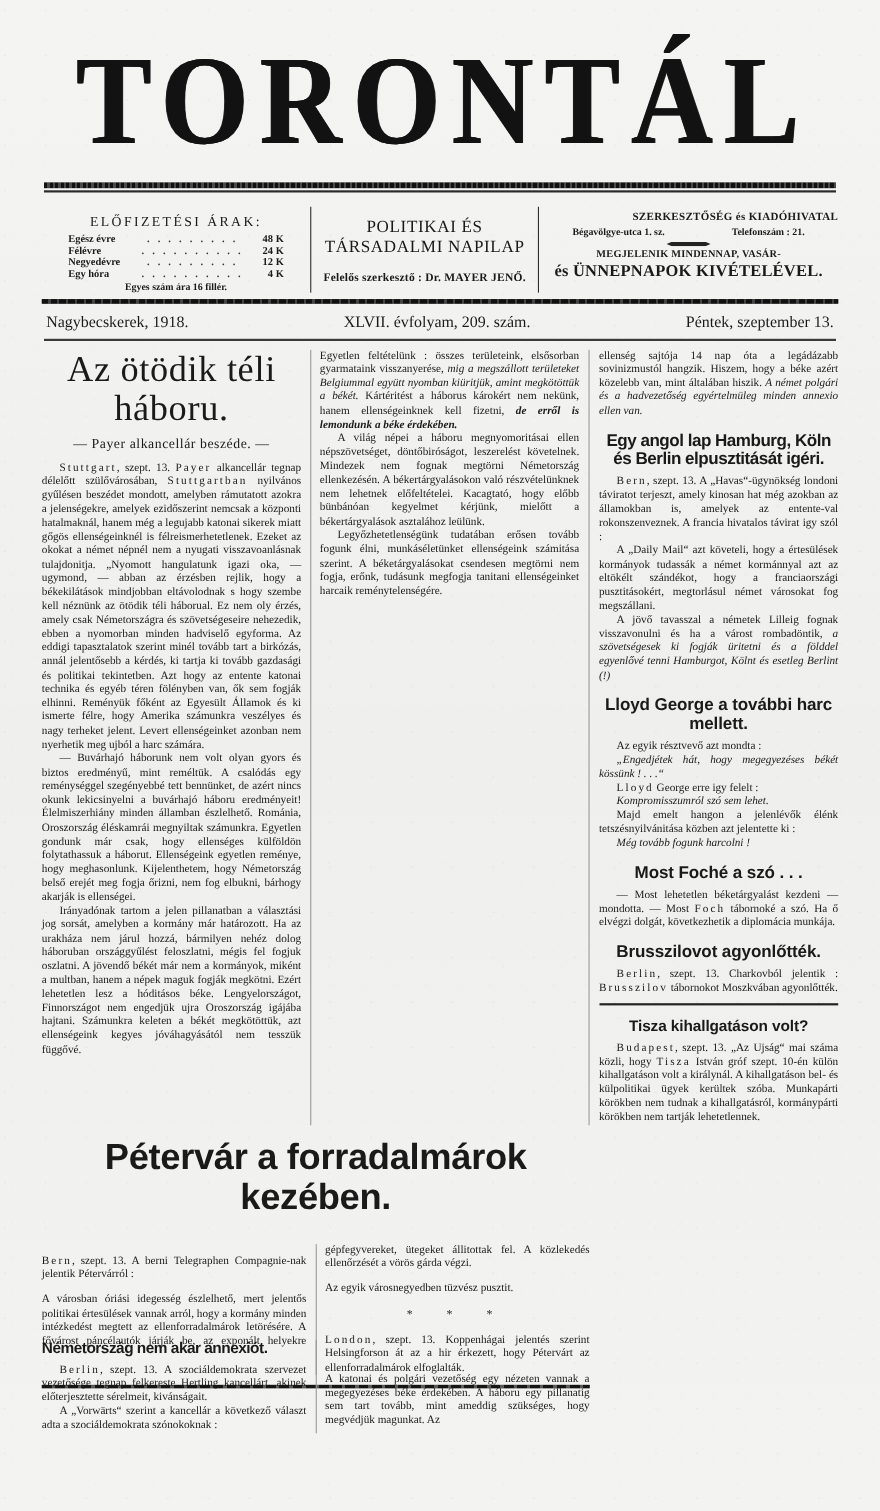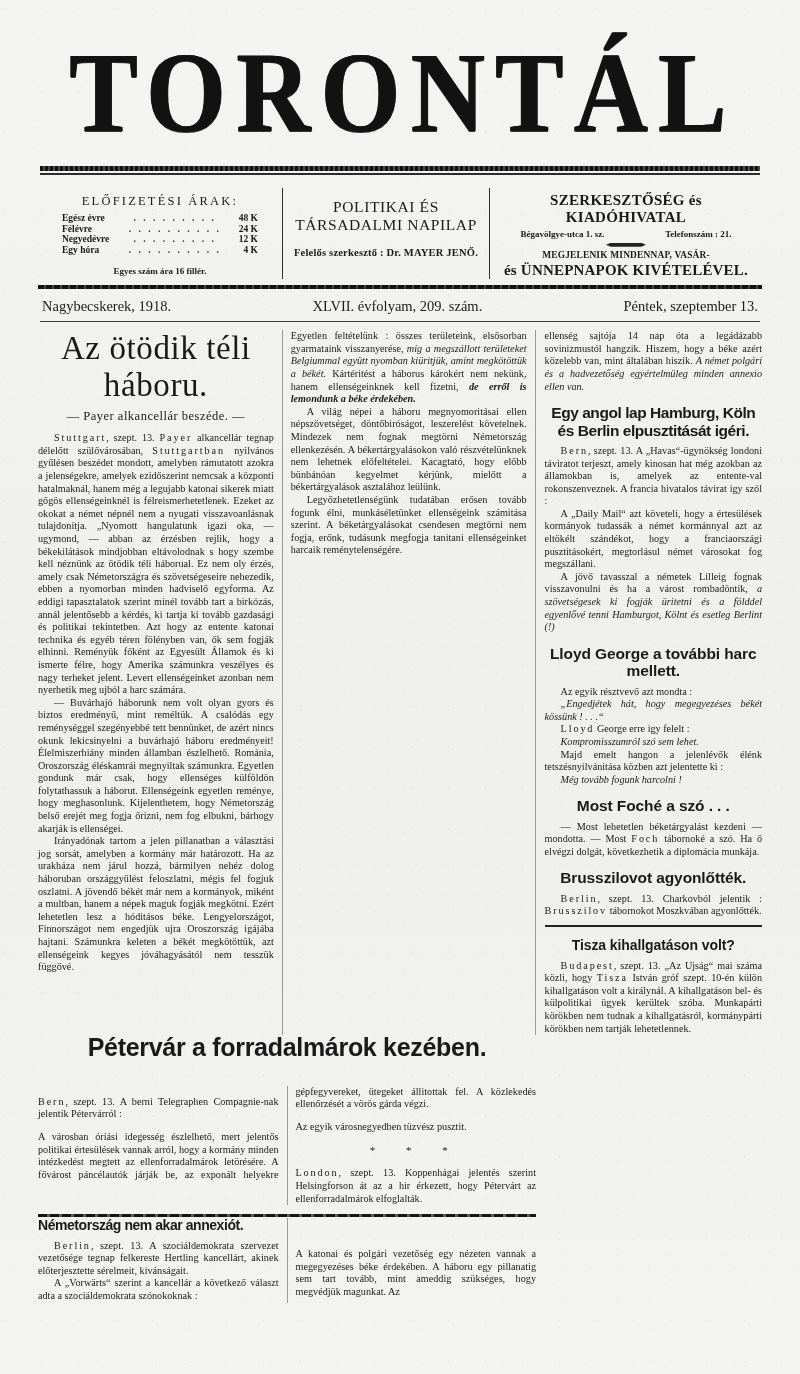--- a/index.html
+++ b/index.html
@@ -42,27 +42,27 @@
 
   .sub-title { font-family:"Liberation Serif", serif; font-size:12.5px;
                letter-spacing:2.2px; font-weight:normal; }
   .price-table { margin:4px auto 0 auto; font-size:9.5px; width:196px;
                  border-collapse:collapse; }
   .price-table td { padding:0.3px 0; white-space:nowrap; font-weight:bold; }
   .price-name { text-align:left; width:58px; }
   .price-dots { color:#333; letter-spacing:2.5px; font-weight:normal;
                 overflow:hidden; }
   .price-val { text-align:right; width:28px;margin-top:21px; }
-  .price-note { font-size:9px; font-weight:bold; margin-top:11px; }
+  .price-note { font-size:9px; font-weight:bold; margin-top:1px; }
 
   .mid-main { font-family:"Liberation Serif", serif; font-size:15.5px;
               letter-spacing:0.6px; font-weight:normal; }
   .mid-sub { font-size:10.5px; font-weight:bold; margin-top:13px; letter-spacing:0.2px; }
 
-  .r-line1 { font-size:15px; font-weight:bold; letter-spacing:0.3px; }
+  .r-line1 { font-size:10px; font-weight:bold; letter-spacing:0.3px;text-align:right; }
   .r-line2 { font-size:9px; margin-top:3px; display:flex; justify-content:space-around;
              font-weight:bold; }
   .r-orn { margin:4px auto 3px auto; width:40px; height:4px; background:#222;
            clip-path:polygon(0 50%,12% 0,88% 0,100% 50%,88% 100%,12% 100%); }
   .r-line3 { font-size:9.4px; font-weight:bold; letter-spacing:0.2px; }
   .r-line4 { font-size:15px; font-weight:bold; letter-spacing:0.2px; margin-top:2px;font-family:Liberation Serif, serif; }
 
   .strip-rule { height:4px; background:#1e1e1e; margin:2px 0 0 0;
                 background-image:repeating-linear-gradient(90deg,#111 0 6px,#444 6px 8px); }
 
@@ -98,21 +98,21 @@
   h2.sans {
     font-family:"Liberation Sans", sans-serif;
     font-weight:bold; font-size:15.5px; text-align:center;
     line-height:1.12; margin:11px 0 6px 0; letter-spacing:-0.1px;
   }
   h2.sans.small { font-size:14px; }
   h2.sans.tight { letter-spacing:-0.45px; }
 
   h2.wide {
     font-family:"Liberation Sans", sans-serif;
-    font-weight:bold; font-size:25px; text-align:center;
+    font-weight:bold; font-size:33px; text-align:center;
     margin:12px 0 7px 0; letter-spacing:-0.3px; line-height:1.1;
   }
   .hr-thick { height:3px; background:#1f1f1f; margin:9px 0 7px 0;
               background-image:repeating-linear-gradient(90deg,#151515 0 9px,#5a5a5a 9px 12px); }
   .hr-short { height:2px; background:#222; width:100%; margin:7px 0 5px 0; }
 
   .stars { text-align:center; letter-spacing:14px; font-size:11px;
            margin:4px 0 3px 0; }
 
   .quote { font-style:italic; text-indent:16px; margin:0; }

